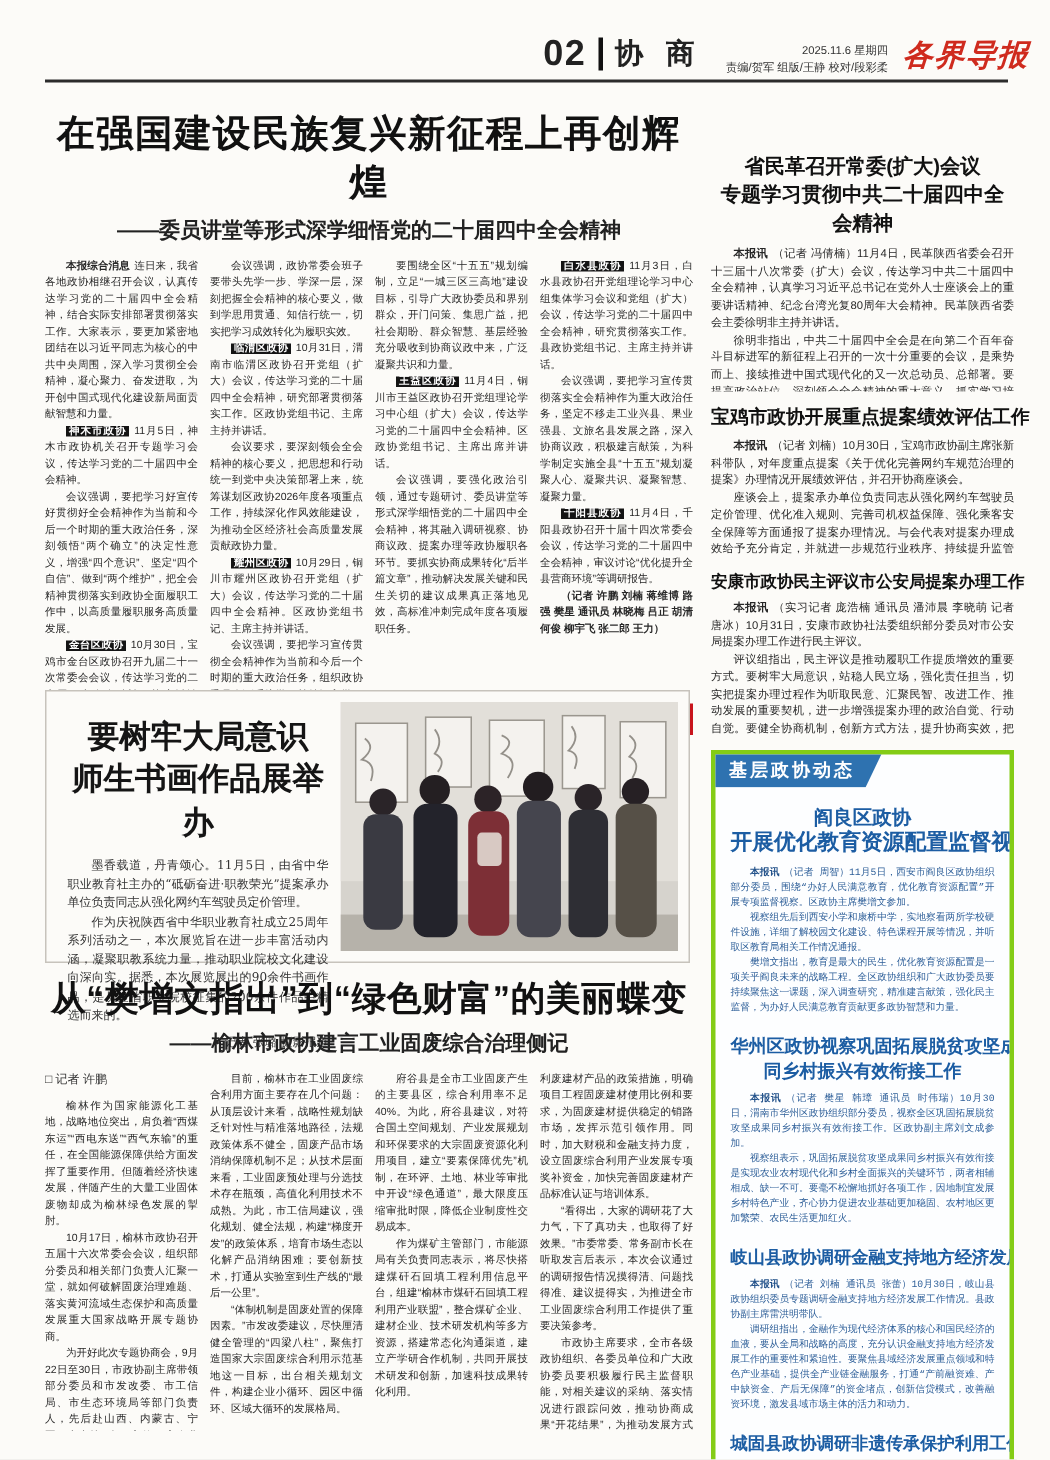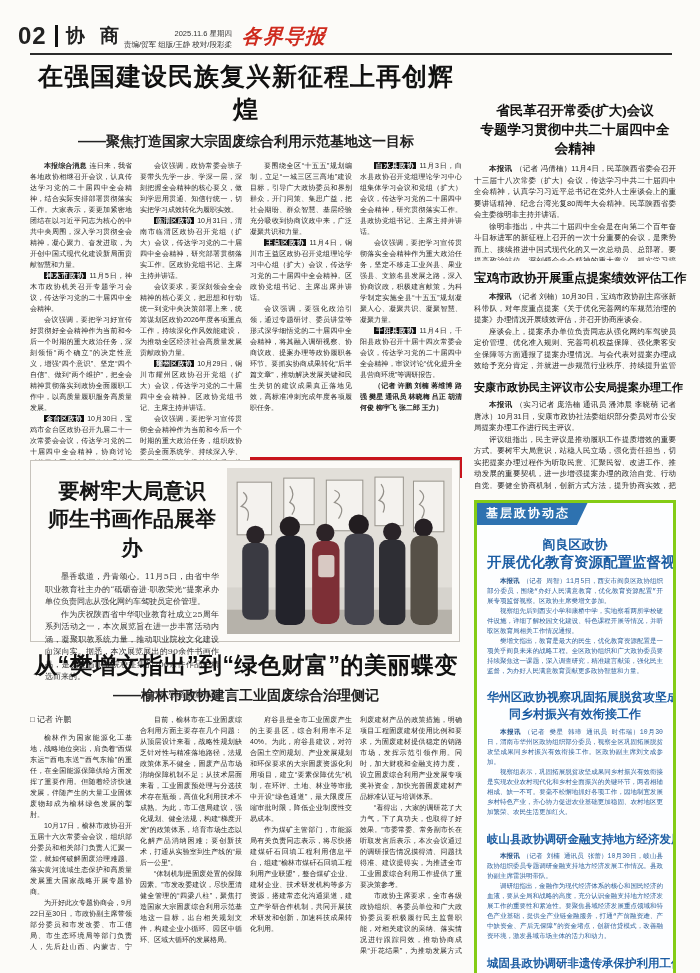--- a/index.html
+++ b/index.html
@@ -1,37 +1,37 @@
 <!DOCTYPE html>
 <html><head>
 <meta charset="utf-8">
 <style>
   html,body{margin:0;padding:0;background:#e9e8e5;}
   .page{position:relative;width:700px;height:973px;background:#fcfbf8;margin:0 auto;overflow:hidden;
         font-family:"Liberation Sans",sans-serif;color:#222;}
   
-  .hdr{position:absolute;left:18px;top:22px;width:642px;height:28px;display:flex;align-items:flex-end;justify-content:flex-start;}
+  .hdr{position:absolute;left:44px;top:22px;width:642px;height:28px;display:flex;align-items:flex-end;justify-content:flex-end;gap:16px;}
   .hdr-left{display:flex;align-items:center;gap:8px;}
   .page-num{font-size:24px;font-weight:bold;letter-spacing:1px;}
   .hdr-bar{width:3px;height:22px;background:#111;}
   .section-name{font-size:19px;font-weight:bold;letter-spacing:5px;}
   .hdr-right{display:flex;align-items:flex-end;gap:10px;}
   .hdr-info{text-align:right;font-size:7.5px;line-height:11px;color:#333;}
   .masthead{font-family:"DejaVu Serif",serif;font-style:italic;font-weight:bold;font-size:20px;
             color:#cf2b1e;letter-spacing:1px;transform:skewX(-4deg);}
   .hdr-rule{position:absolute;left:30px;top:53px;width:642px;height:2px;background:#2c2c2c;}
   
   .para{margin:0;text-indent:2em;}
   .para.cont{text-indent:0;}
   .para.byline{text-indent:0;margin:0 0 7px 0;font-size:8px;color:#333;}
   .lead{font-weight:bold;margin-right:3px;}
   .org-tag{background:#141414;color:#fff;padding:0 2px;margin-right:3px;font-weight:bold;}
   .credit-line{font-weight:600;text-indent:2em;}
   
-  .main-article{position:absolute;left:30px;top:60px;width:432px;}
+  .main-article{position:absolute;left:30px;top:72px;width:432px;}
   .main-headline{margin:0;font-size:25px;font-weight:800;text-align:center;letter-spacing:1px;color:#111;}
   .main-sub{margin:7px 0 0 0;font-size:14px;font-weight:bold;text-align:center;color:#222;}
   .cols{display:flex;gap:8px;margin-top:9px;position:relative;}
   .main-article .cols{height:318px;}
   .col{flex:1;font-size:7px;line-height:11px;text-align:justify;overflow:hidden;color:#272727;}
   .banner-wrap{position:absolute;right:0;bottom:0;width:212px;background:#fcfbf8;padding-top:5px;}
   .banner{background:#c8141c;color:#fff;text-align:center;font-size:13px;font-weight:bold;
           letter-spacing:1px;line-height:21px;height:21px;}
   
   .photo-box{position:absolute;left:30px;top:460px;width:428px;height:180px;border:1px solid #c7c3bc;
@@ -90,21 +90,21 @@
         <div>2025.11.6 星期四</div>
         <div>责编/贺军 组版/王静 校对/段彩柔</div>
       </div>
       <div class="masthead">各界导报</div>
     </div>
   </div>
   <div class="hdr-rule"></div>
 
   <div class="main-article">
     <h1 class="main-headline">在强国建设民族复兴新征程上再创辉煌</h1>
-    <h2 class="main-sub">——聚焦打造国家大宗固废综合利用示范基地这一目标</h2>
+    <h2 class="main-sub">——委员讲堂等形式深学细悟党的二十届四中全会精神</h2>
     <div class="cols">
         <div class="col">
           <p class="para"><span class="lead">本报综合消息</span>连日来，我省各地政协相继召开会议，认真传达学习党的二十届四中全会精神，结合实际安排部署贯彻落实工作。大家表示，要更加紧密地团结在以习近平同志为核心的中共中央周围，深入学习贯彻全会精神，凝心聚力、奋发进取，为开创中国式现代化建设新局面贡献智慧和力量。</p>
           <p class="para"><span class="org-tag">神木市政协</span>11月5日，神木市政协机关召开专题学习会议，传达学习党的二十届四中全会精神。</p>
           <p class="para">会议强调，要把学习好宣传好贯彻好全会精神作为当前和今后一个时期的重大政治任务，深刻领悟“两个确立”的决定性意义，增强“四个意识”、坚定“四个自信”、做到“两个维护”，把全会精神贯彻落实到政协全面履职工作中，以高质量履职服务高质量发展。</p>
           <p class="para"><span class="org-tag">金台区政协</span>10月30日，宝鸡市金台区政协召开九届二十一次常委会会议，传达学习党的二十届四中全会精神，协商讨论《关于全区稳就业工作情况的调研报告》。区政协党组书记、主席出席并讲话。</p>
         </div>
         <div class="col">
           <p class="para">会议强调，政协常委会班子要带头先学一步、学深一层，深刻把握全会精神的核心要义，做到学思用贯通、知信行统一，切实把学习成效转化为履职实效。</p>
           <p class="para"><span class="org-tag">临渭区政协</span>10月31日，渭南市临渭区政协召开党组（扩大）会议，传达学习党的二十届四中全会精神，研究部署贯彻落实工作。区政协党组书记、主席主持并讲话。</p>

